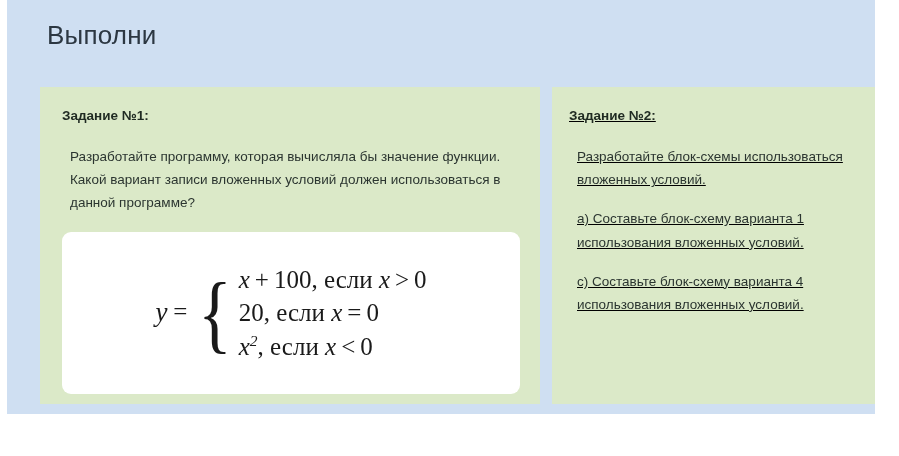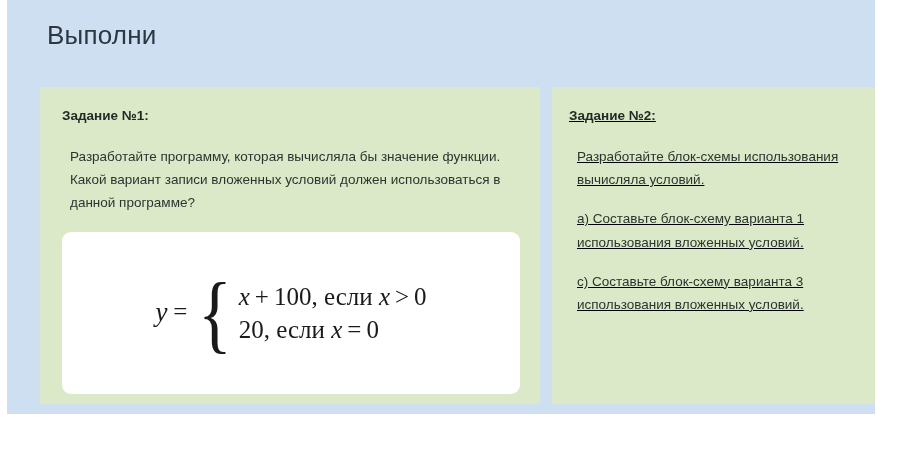--- a/index.html
+++ b/index.html
@@ -174,30 +174,33 @@
             <span class="f-rows">
 
               <span class="f-row">
                 <span class="mi">x</span><span class="mo">+</span><span class="mn">100</span><span class="mn">,</span>&nbsp;<span class="mtxt">если</span>&nbsp;<span class="mi">x</span><span class="mo">&gt;</span><span class="mn">0</span>
               </span>
 
               <span class="f-row">
                 <span class="mn">20</span><span class="mn">,</span>&nbsp;<span class="mtxt">если</span>&nbsp;<span class="mi">x</span><span class="mo">=</span><span class="mn">0</span>
               </span>
 
+              <span class="f-row">
+                <span class="mi">x</span><span class="msup">2</span><span class="mn">,</span>&nbsp;<span class="mtxt">если</span>&nbsp;<span class="mi">x</span><span class="mo">&lt;</span><span class="mn">0</span>
+              </span>
 
             </span>
           </div>
         </div>
       </div>
 
       <div class="card card-right">
         <div class="inner">
           <p class="task-heading">Задание №2:</p>
-          <p class="task-para">Разработайте блок-схемы использования вычисляла условий.</p>
+          <p class="task-para">Разработайте блок-схемы использоваться вложенных условий.</p>
           <p class="task-para">a) Составьте блок-схему варианта 1 использования вложенных условий.</p>
-          <p class="task-para">c) Составьте блок-схему варианта 3 использования вложенных условий.</p>
+          <p class="task-para">c) Составьте блок-схему варианта 4 использования вложенных условий.</p>
         </div>
       </div>
 
     </div>
   </div>
 </div>
 
 </body></html>

